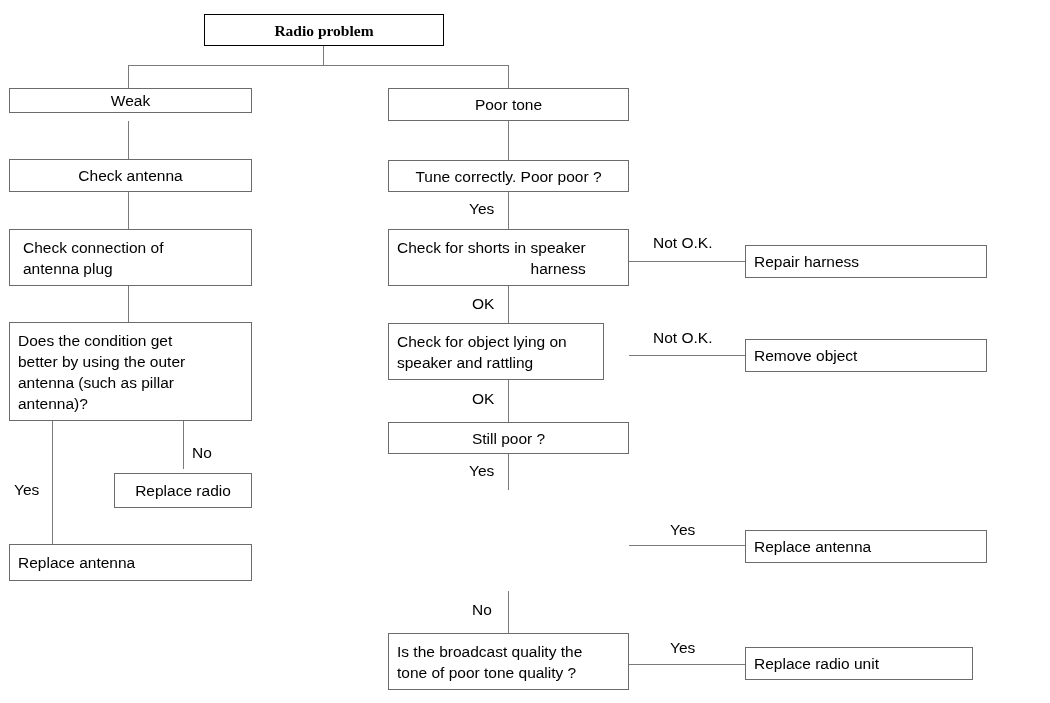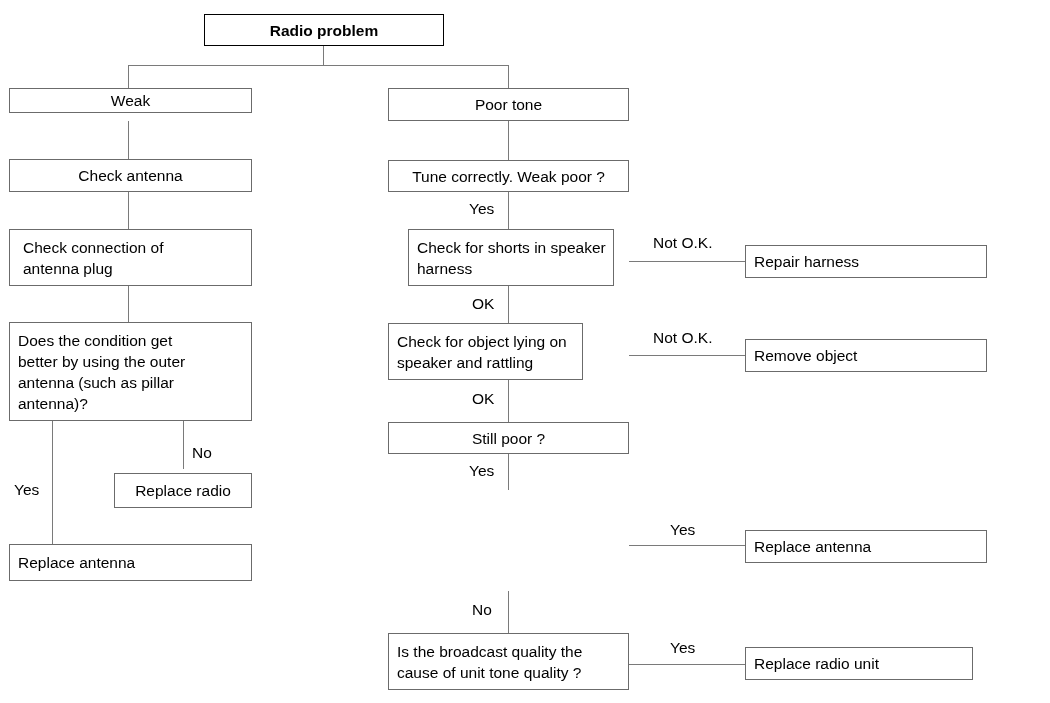--- a/index.html
+++ b/index.html
@@ -58,21 +58,21 @@
     color: #000000;
     line-height: 18px;
     white-space: nowrap;
   }
 </style>
 </head>
 <body>
 
 <div id="canvas">
 
-  <div class="node center title" style="left:204px; top:14px; width:240px; height:32px;">Radio problem</div>
+  <div class="node center title" style="left:204px; top:14px; width:240px; height:32px;font-family:Liberation Serif, serif;">Radio problem</div>
 
   <div class="edge-v" style="left:323px; top:46px; height:20px;"></div>
 
   <div class="edge-h" style="left:128px; top:65px; width:381px;"></div>
 
   <div class="edge-v" style="left:128px; top:65px; height:23px;"></div>
 
   <div class="edge-v" style="left:508px; top:65px; height:23px;"></div>
 
   <div class="node center" style="left:9px; top:88px; width:243px; height:25px;">Weak</div>
@@ -100,36 +100,36 @@
 
   <div class="edge-v" style="left:52px; top:421px; height:123px;"></div>
   <div class="edge-label" style="left:14px; top:481px;">Yes</div>
 
   <div class="node left" style="left:9px; top:544px; width:243px; height:37px;">Replace antenna</div>
 
   <div class="node center" style="left:388px; top:88px; width:241px; height:33px;">Poor tone</div>
 
   <div class="edge-v" style="left:508px; top:121px; height:39px;"></div>
 
-  <div class="node center" style="left:388px; top:160px; width:241px; height:32px;">Tune correctly. Weak poor ?</div>
+  <div class="node center" style="left:388px; top:160px; width:241px; height:32px;">Tune correctly. Poor poor ?</div>
 
   <div class="edge-v" style="left:508px; top:192px; height:37px;"></div>
   <div class="edge-label" style="left:469px; top:200px;">Yes</div>
 
-  <div class="node left" style="left:408px; top:229px; width:206px; height:57px;">Check for shorts in speaker
+  <div class="node left" style="left:388px; top:229px; width:241px; height:57px;text-align:right;">Check for shorts in speaker
 harness</div>
 
   <div class="edge-h" style="left:629px; top:261px; width:116px;"></div>
   <div class="edge-label" style="left:653px; top:234px;">Not O.K.</div>
   <div class="node left" style="left:745px; top:245px; width:242px; height:33px;">Repair harness</div>
 
   <div class="edge-v" style="left:508px; top:286px; height:37px;"></div>
   <div class="edge-label" style="left:472px; top:295px;">OK</div>
 
-  <div class="node left" style="left:388px; top:323px; width:195px; height:57px;">Check for object lying on
+  <div class="node left" style="left:388px; top:323px; width:216px; height:57px;">Check for object lying on
 speaker and rattling</div>
 
   <div class="edge-h" style="left:629px; top:355px; width:116px;"></div>
   <div class="edge-label" style="left:653px; top:329px;">Not O.K.</div>
   <div class="node left" style="left:745px; top:339px; width:242px; height:33px;">Remove object</div>
 
   <div class="edge-v" style="left:508px; top:380px; height:42px;"></div>
   <div class="edge-label" style="left:472px; top:390px;">OK</div>
 
   <div class="node center" style="left:388px; top:422px; width:241px; height:32px;">Still poor ?</div>
@@ -139,19 +139,19 @@
 
 
   <div class="edge-h" style="left:629px; top:545px; width:116px;"></div>
   <div class="edge-label" style="left:670px; top:521px;">Yes</div>
   <div class="node left" style="left:745px; top:530px; width:242px; height:33px;">Replace antenna</div>
 
   <div class="edge-v" style="left:508px; top:591px; height:42px;"></div>
   <div class="edge-label" style="left:472px; top:601px;">No</div>
 
   <div class="node left" style="left:388px; top:633px; width:241px; height:57px;">Is the broadcast quality the
-cause of unit tone quality ?</div>
+tone of poor tone quality ?</div>
 
   <div class="edge-h" style="left:629px; top:664px; width:116px;"></div>
   <div class="edge-label" style="left:670px; top:639px;">Yes</div>
   <div class="node left" style="left:745px; top:647px; width:228px; height:33px;">Replace radio unit</div>
 
 </div>
 
 </body></html>

